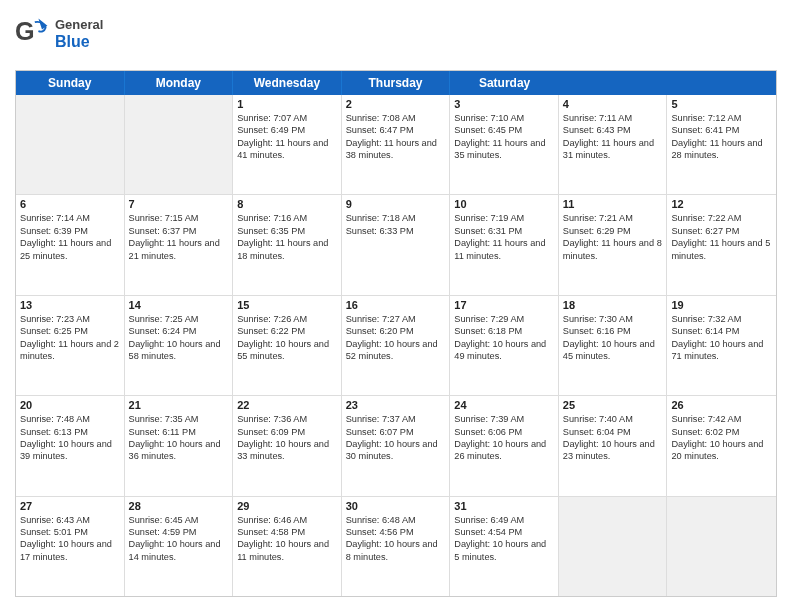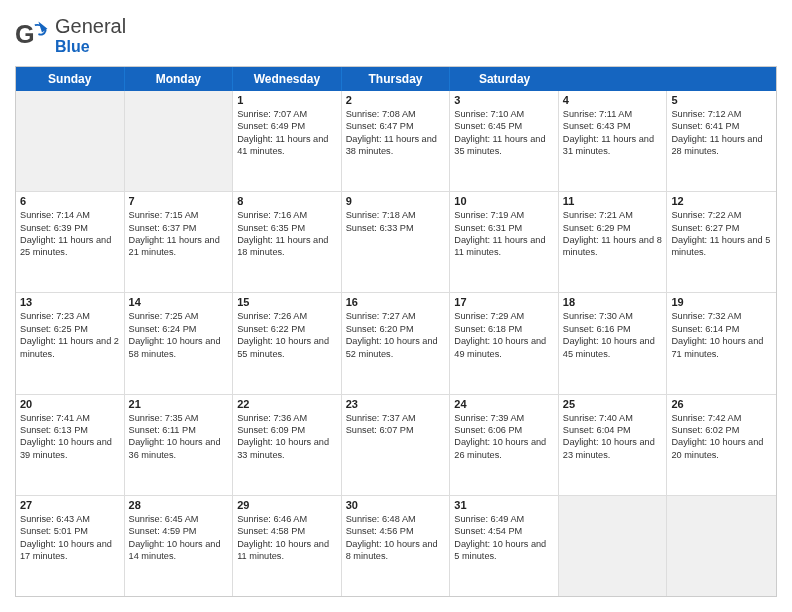--- a/index.html
+++ b/index.html
@@ -38,20 +38,21 @@
     }
     .location-title {
       font-size: 16px;
       color: #555;
     }
     .calendar {
       flex: 1;
       display: flex;
       flex-direction: column;
       border: 1px solid #ccc;
+      margin-top: 9px;
     }
     .cal-header-row {
       display: grid;
       grid-template-columns: repeat(7, 1fr);
       background: #1565c0;
     }
     .cal-header-cell {
       color: #fff;
       font-size: 12px;
       font-weight: bold;
@@ -102,21 +103,21 @@
     <div class="logo">
   <div style="display:flex;align-items:center;gap:4px;">
     <div style="position:relative;width:36px;height:36px;">
       <svg viewBox="0 0 40 40" width="36" height="36">
         <text x="0" y="28" font-size="28" font-family="Arial" font-weight="bold" fill="#444">G</text>
         <path d="M26,4 L36,12 L30,16 Z" fill="#1565c0"></path>
         <path d="M22,8 Q30,6 34,14 Q32,20 26,18" fill="none" stroke="#1565c0" stroke-width="2"></path>
       </svg>
     </div>
     <div>
-      <span style="font-size:20px;font-weight:normal;color:#444;">General</span><br>
+      <span style="font-size:13px;font-weight:bold;color:#444;">General</span><br>
       <span style="font-size:16px;font-weight:bold;color:#1565c0;">Blue</span>
     </div>
   </div>
 </div>
     <div class="title-block">
       <div class="month-title"></div>
       <div class="location-title"></div>
     </div>
   </div>
 
@@ -246,40 +247,41 @@
           <div class="cal-cell">
             <div class="day-num">19</div>
             <div class="cell-line">Sunrise: 7:32 AM</div>
             <div class="cell-line">Sunset: 6:14 PM</div>
             <div class="cell-line">Daylight: 10 hours and 71 minutes.</div>
           </div>
         </div>
         <div class="cal-row">
           <div class="cal-cell">
             <div class="day-num">20</div>
-            <div class="cell-line">Sunrise: 7:41 AM</div>
+            <div class="cell-line">Sunrise: 7:48 AM</div>
             <div class="cell-line">Sunset: 6:13 PM</div>
             <div class="cell-line">Daylight: 10 hours and 39 minutes.</div>
           </div>
           <div class="cal-cell">
             <div class="day-num">21</div>
             <div class="cell-line">Sunrise: 7:35 AM</div>
             <div class="cell-line">Sunset: 6:11 PM</div>
             <div class="cell-line">Daylight: 10 hours and 36 minutes.</div>
           </div>
           <div class="cal-cell">
             <div class="day-num">22</div>
             <div class="cell-line">Sunrise: 7:36 AM</div>
             <div class="cell-line">Sunset: 6:09 PM</div>
             <div class="cell-line">Daylight: 10 hours and 33 minutes.</div>
           </div>
           <div class="cal-cell">
             <div class="day-num">23</div>
             <div class="cell-line">Sunrise: 7:37 AM</div>
             <div class="cell-line">Sunset: 6:07 PM</div>
+            <div class="cell-line">Daylight: 10 hours and 30 minutes.</div>
           </div>
           <div class="cal-cell">
             <div class="day-num">24</div>
             <div class="cell-line">Sunrise: 7:39 AM</div>
             <div class="cell-line">Sunset: 6:06 PM</div>
             <div class="cell-line">Daylight: 10 hours and 26 minutes.</div>
           </div>
           <div class="cal-cell">
             <div class="day-num">25</div>
             <div class="cell-line">Sunrise: 7:40 AM</div>

